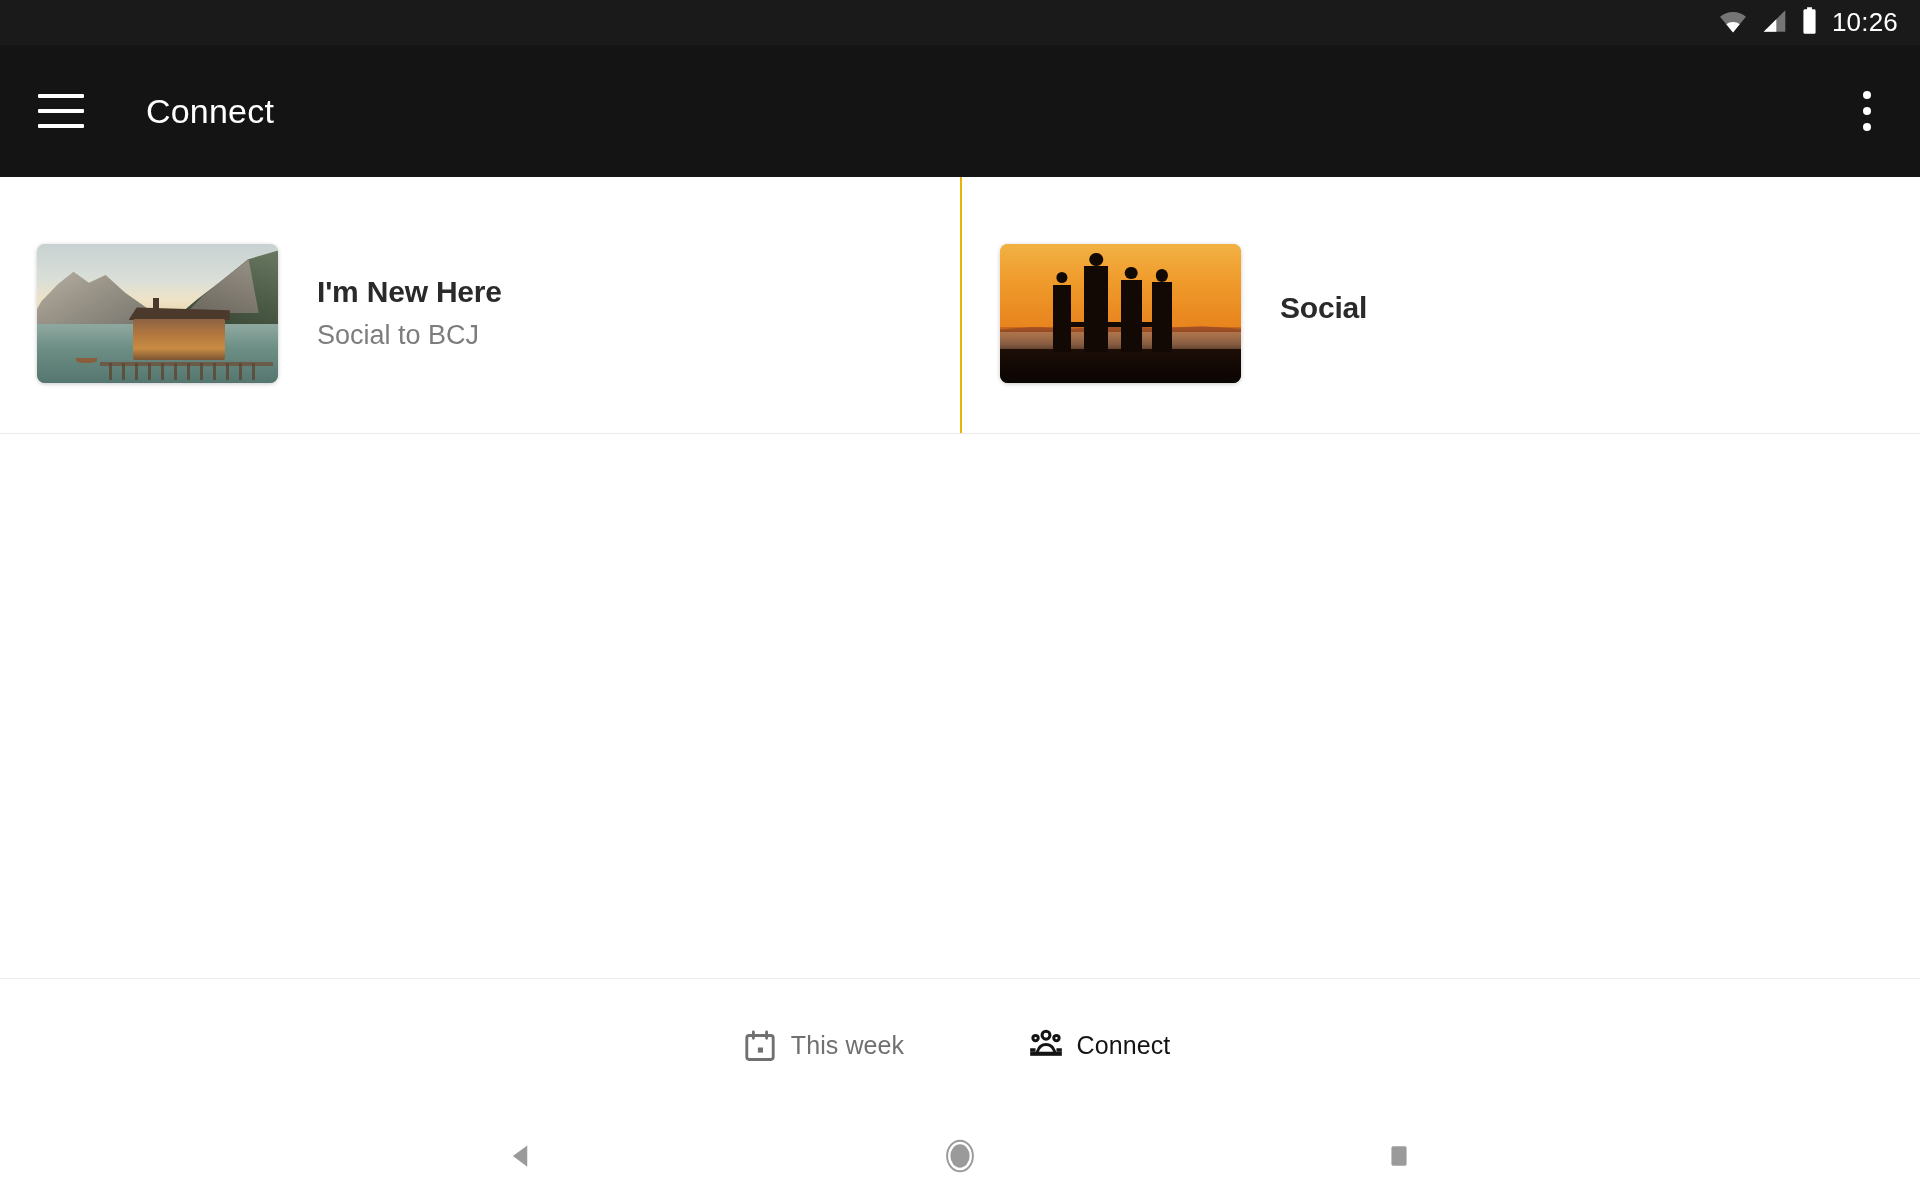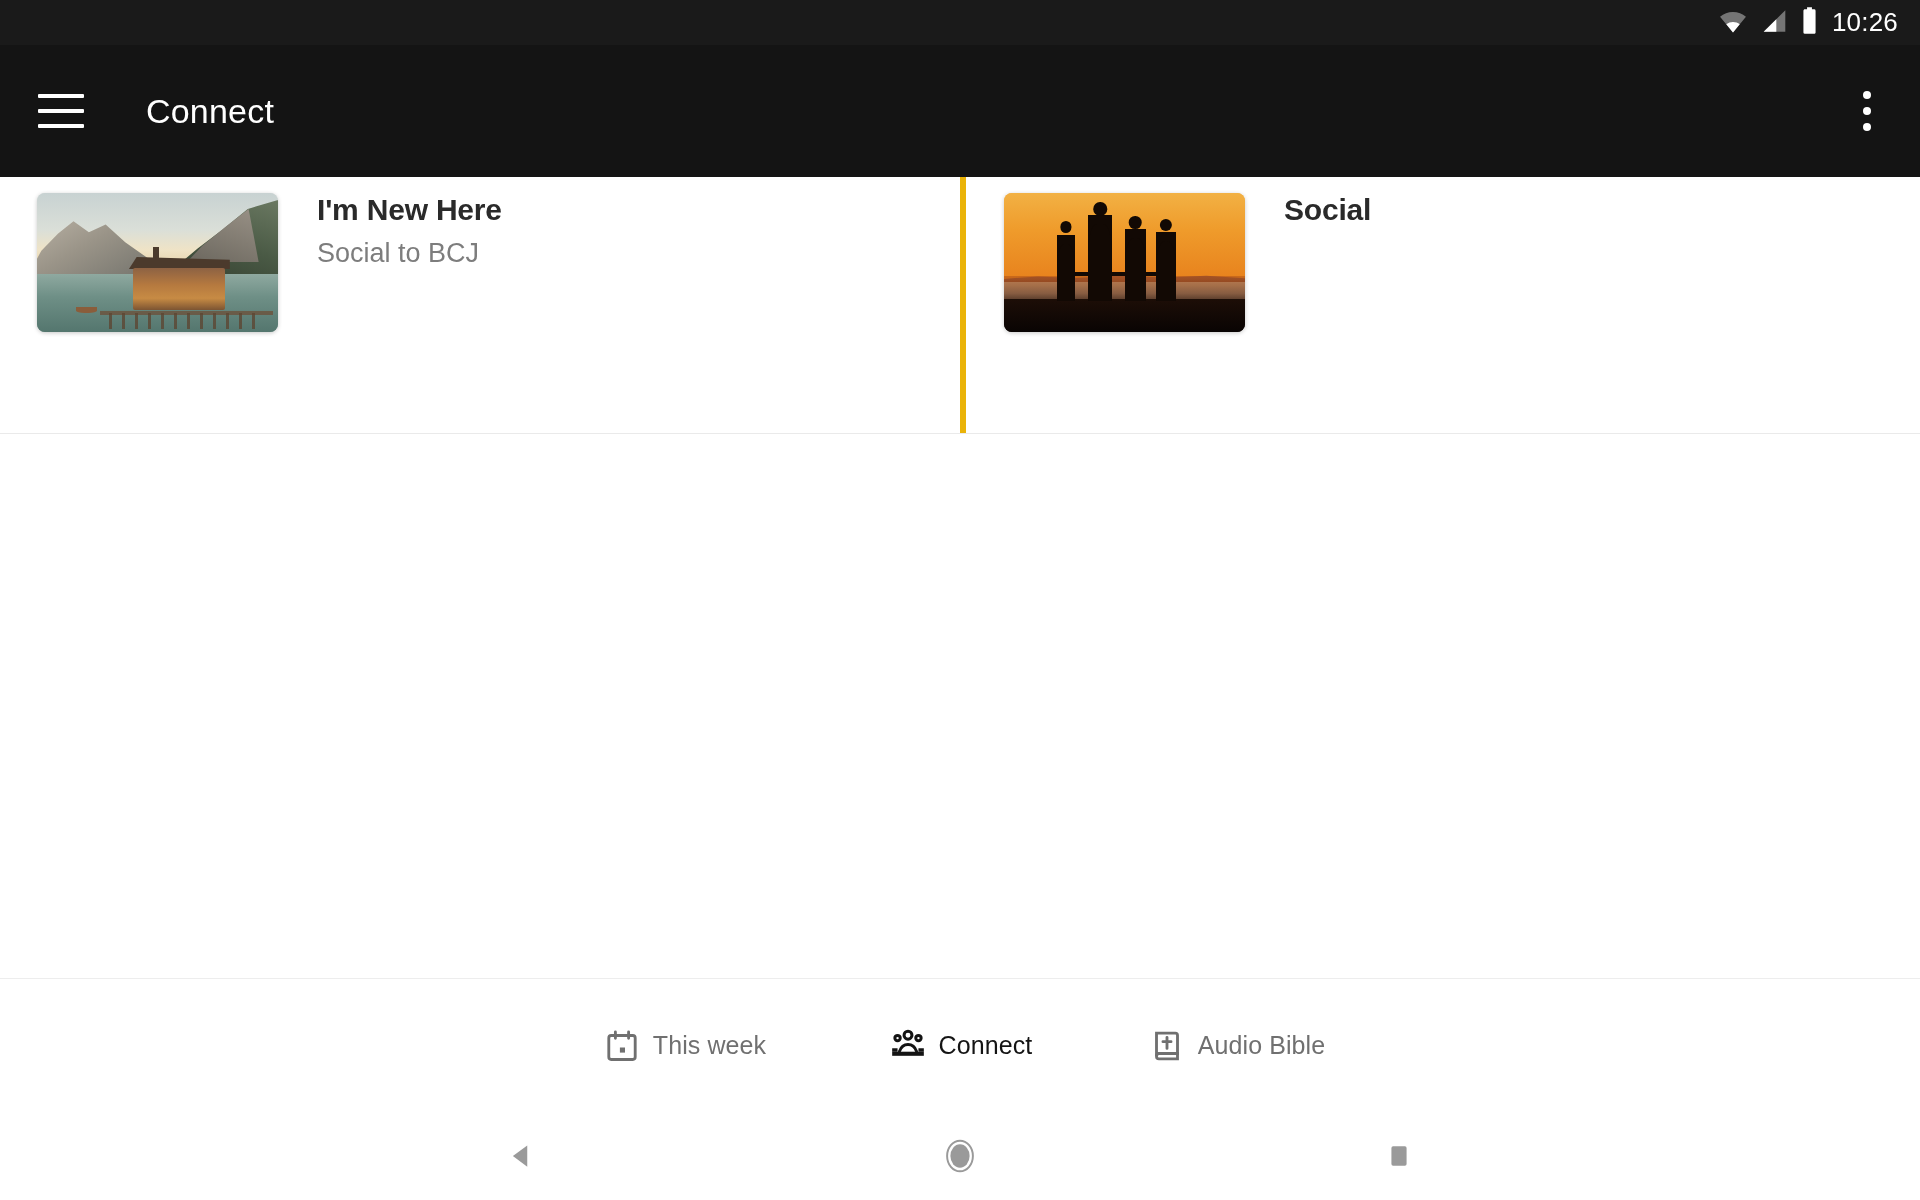--- a/index.html
+++ b/index.html
@@ -45,25 +45,25 @@
 
   
   .content{
     height:801px; background:#ffffff; position:relative;
   }
   .card-grid{
     display:grid; grid-template-columns:1fr 1fr;
     height:256px;
   }
   .card{
-    display:flex; align-items:flex-start; padding:16px 30px 0 37px;
+    display:flex; align-items:center; padding:16px 30px 0 37px;
     background:#fff; cursor:pointer; overflow:hidden;
     position:relative;
   }
-  .card.right{ border-left:6px solid #eab308; padding-left:38px; }
+  .card.right{ border-left:2px solid #eab308; padding-left:38px; }
   .card-grid::after{
     content:""; position:absolute; left:0; right:0; top:256px;
     height:1px; background:#eaeaea;
   }
 
   .thumb{
     width:241px; height:139px; border-radius:8px; flex:0 0 auto;
     box-shadow:0 1px 4px rgba(0,0,0,.22); overflow:hidden; position:relative;
   }
 
@@ -279,30 +279,20 @@
         <circle cx="5.4" cy="7" r="1.7"></circle>
         <circle cx="18.6" cy="7" r="1.7"></circle>
         <path d="M2 15.6h20v2.6H2z" fill="#141414" stroke="none"></path>
         <path d="M2 15.6v-2.2h3.4v2.2M18.6 15.6v-2.2H22v2.2" fill="#141414" stroke="none"></path>
         <path d="M6.6 15.4c1-3 3-4.4 5.4-4.4s4.4 1.4 5.4 4.4" stroke-linecap="round"></path>
       </svg>
     </span>
     <span class="nav-label">Connect</span>
   </div>
 
-  <div class="nav-item">
-    <span class="nav-icon">
-      <svg width="36" height="36" viewBox="0 0 24 24" fill="none" stroke="#707070" stroke-width="1.9">
-        <path d="M5 3.4h12.6a1.4 1.4 0 0 1 1.4 1.4V17H6.6A1.6 1.6 0 0 0 5 18.6z"></path>
-        <path d="M5 18.6A1.6 1.6 0 0 1 6.6 17H19v3.6H6.6A1.6 1.6 0 0 1 5 19z"></path>
-        <path d="M12 6.2v7.4M9.3 9.1h5.4" stroke-linecap="round"></path>
-      </svg>
-    </span>
-    <span class="nav-label">Audio Bible</span>
-  </div>
 
 </div>
 
 <div class="sys-nav">
   <span class="sys-btn">
     <svg width="30" height="30" viewBox="0 0 24 24">
         <path d="M17 3.5 5.5 12 17 20.5z" fill="#9a9a9a"></path>
       </svg>
   </span>
   <span class="sys-btn">

